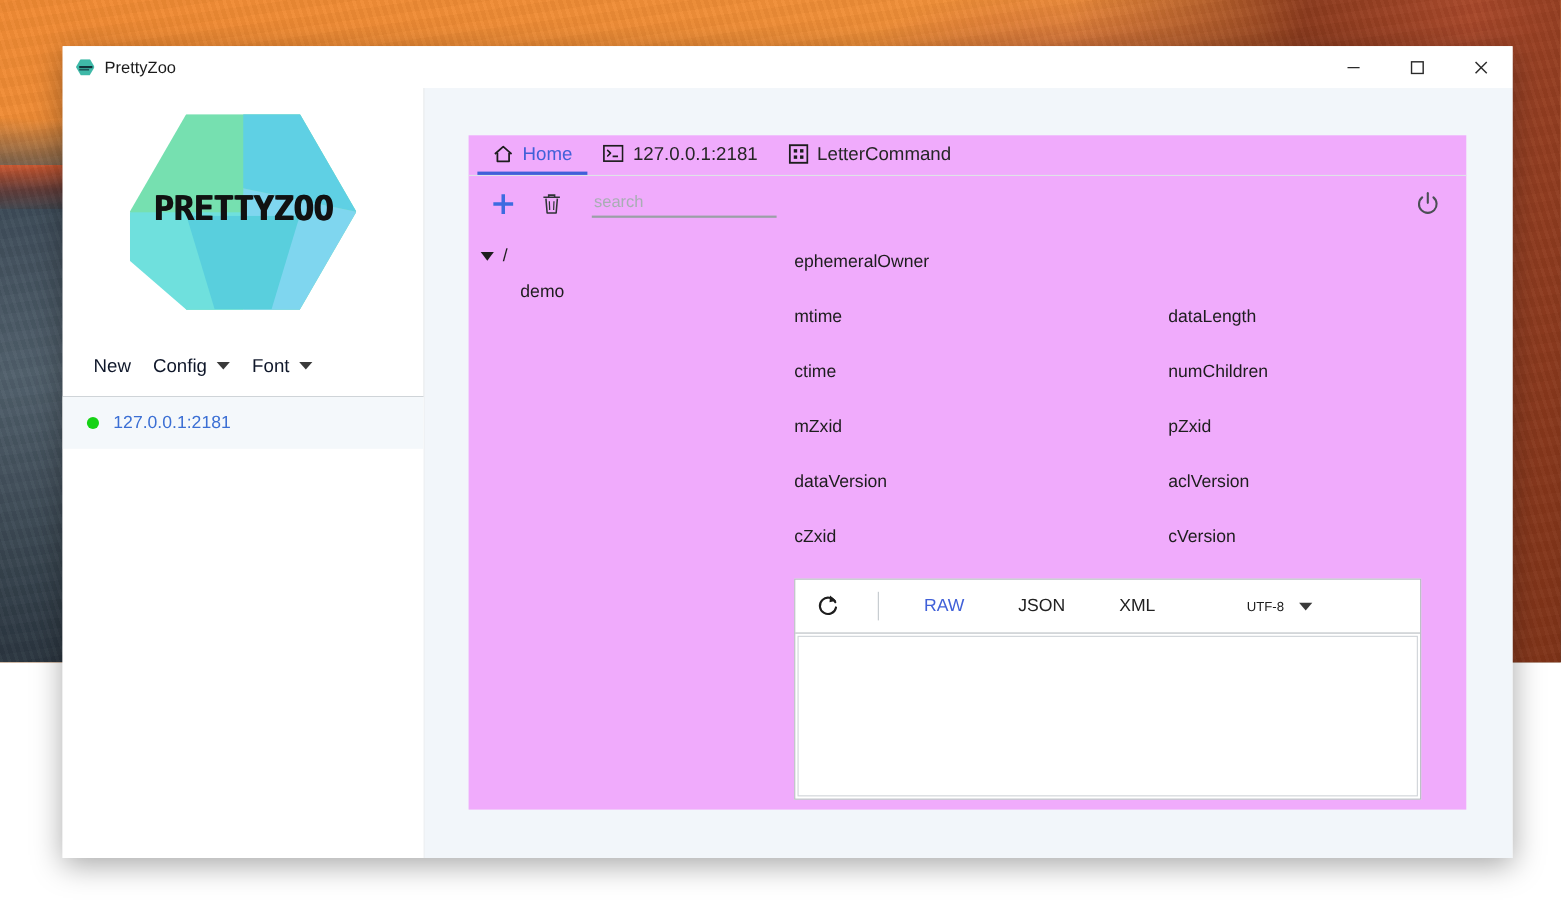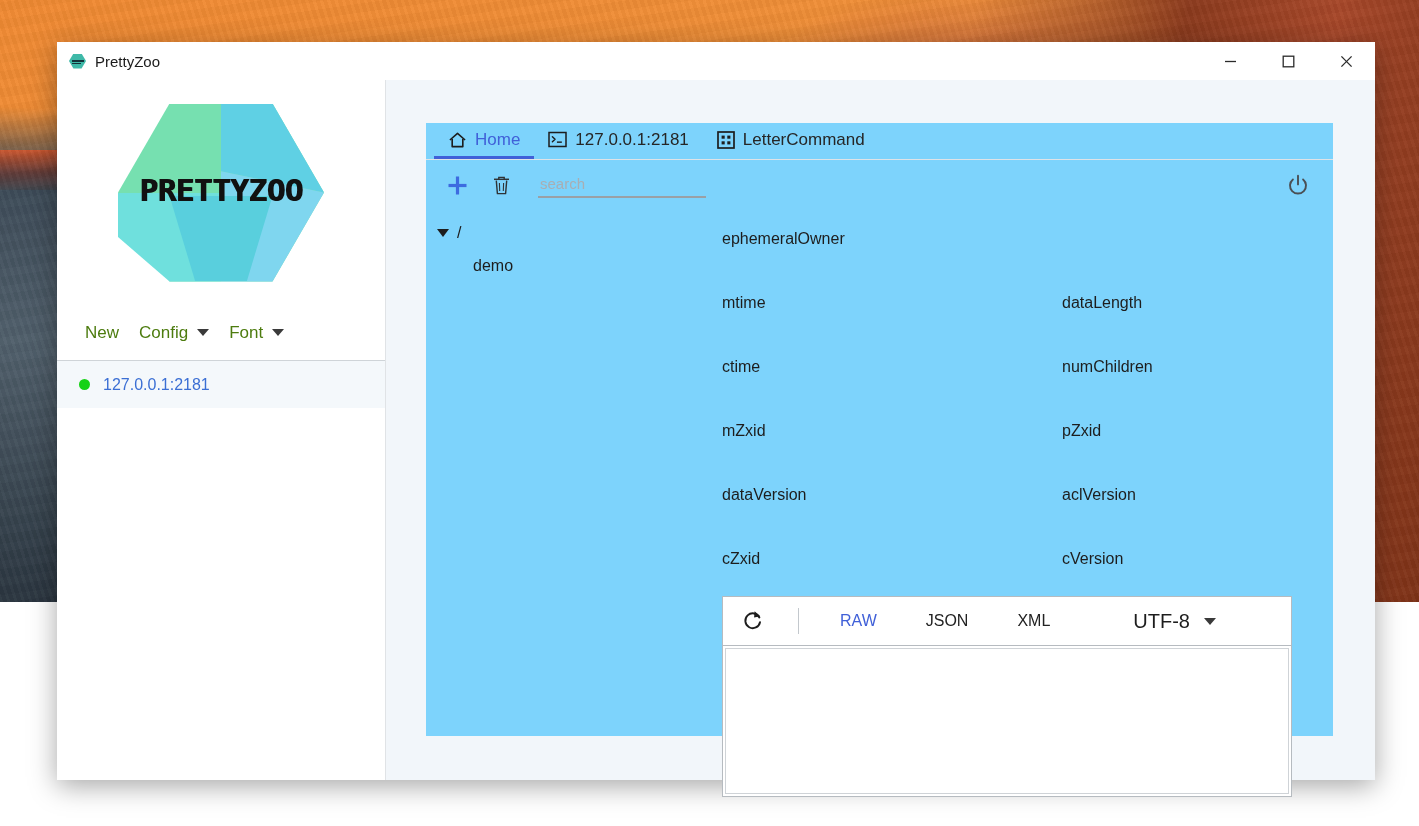--- a/index.html
+++ b/index.html
@@ -143,21 +143,21 @@
 
   .sidebar-actions {
     height: 56px; flex: none;
     display: flex; align-items: center;
     gap: 0px;
     padding: 0 18px;
     border-bottom: 1px solid #cfd4d8;
   }
   .sb-action {
     display: flex; align-items: center; gap: 9px;
-    font-size: 17px; color: #4d7c0f;
+    font-size: 17px; color: #0f172a;
     padding: 4px 10px;
     cursor: default;
   }
   .caret-down {
     width: 0; height: 0;
     border-left: 6px solid transparent;
     border-right: 6px solid transparent;
     border-top: 7px solid #3a3a3a;
   }
 
@@ -175,21 +175,21 @@
   
   .main {
     flex: 1 1 auto;
     background: #f2f6fa;
     padding: 43px 42px 44px 40px;
     min-width: 0;
     display: flex;
   }
   .card {
     flex: 1 1 auto;
-    background: #7dd3fc;
+    background: #f0abfc;
     display: flex; flex-direction: column;
     min-width: 0;
   }
 
   
   .tabbar {
     height: 37px; flex: none;
     display: flex; align-items: flex-end;
     border-bottom: 1px solid #dfe3e7;
     padding-left: 8px;
@@ -263,21 +263,21 @@
   
   .detail {
     flex: 1 1 auto;
     min-width: 0;
     padding: 6px 0 0 0;
     display: flex; flex-direction: column;
   }
   .prop-grid {
     display: grid;
     grid-template-columns: 340px 1fr;
-    row-gap: 18px;
+    row-gap: 4px;
     flex: none;
   }
   .prop-cell {
     height: 46px;
     display: flex; align-items: center;
     font-size: 16px;
     color: #1d1d1d;
   }
   .prop-cell.empty { visibility: hidden; }
 
@@ -306,21 +306,21 @@
     font-size: 16px;
     color: #222;
     padding: 3px 8px;
     margin-right: 16px;
     cursor: default;
   }
   .fmt.active { color: #4060d8; }
   .enc {
     display:flex; align-items:center; gap: 14px;
     margin-left: 36px;
-    font-size: 20px; color:#1d1d1d;
+    font-size: 12px; color:#1d1d1d;
     cursor: default;
     padding: 3px 6px;
   }
   .viewer-body {
     height: 146px;
     border: 1px solid #cfd3d7;
     margin: 2px;
     background: #fff;
   }
   .viewer-text {

